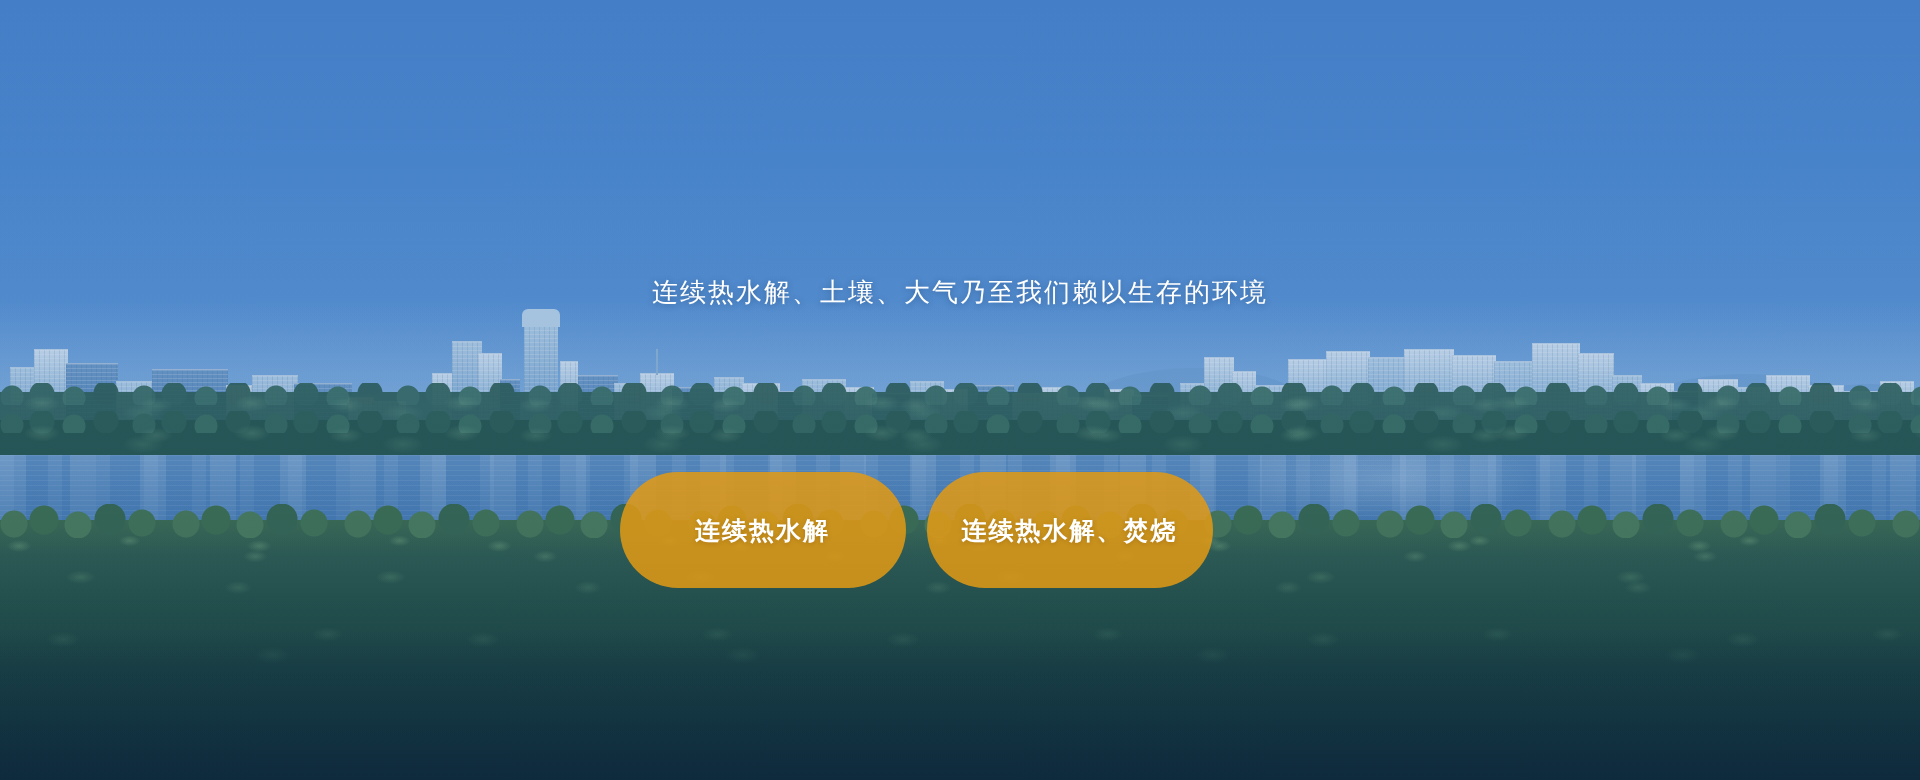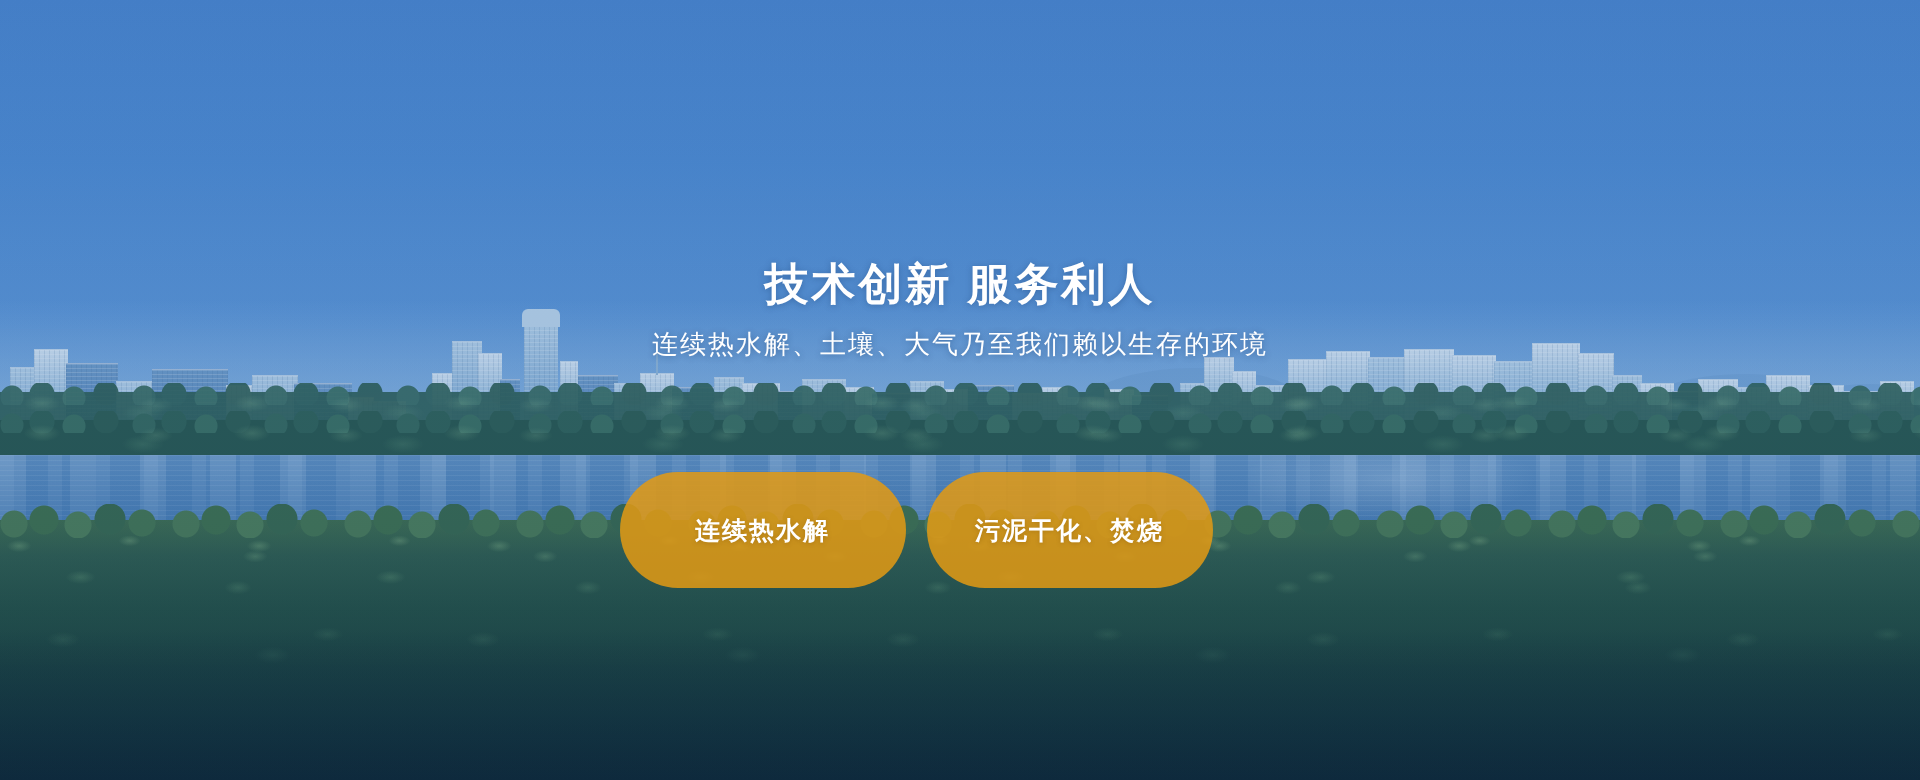--- a/index.html
+++ b/index.html
@@ -297,26 +297,25 @@
     <div class="mangrove">
       <div class="mangrove-top"></div>
       <div class="mangrove-tex"></div>
       <div class="mangrove-dark"></div>
     </div>
 
     <div class="photo-cast"></div>
   </div>
 
   <div class="hero-text">
-    <div class="hero-title">技术创新  服务利人</div>
     <div class="hero-subtitle">连续热水解、土壤、大气乃至我们赖以生存的环境</div>
   </div>
 
   <div class="cta-row">
     <div class="cta-pill">
       <span class="cta-label">连续热水解</span>
     </div>
     <div class="cta-pill">
-      <span class="cta-label">污泥干化、焚烧</span>
+      <span class="cta-label">连续热水解、焚烧</span>
     </div>
   </div>
 
 </div>
 
 </body></html>

